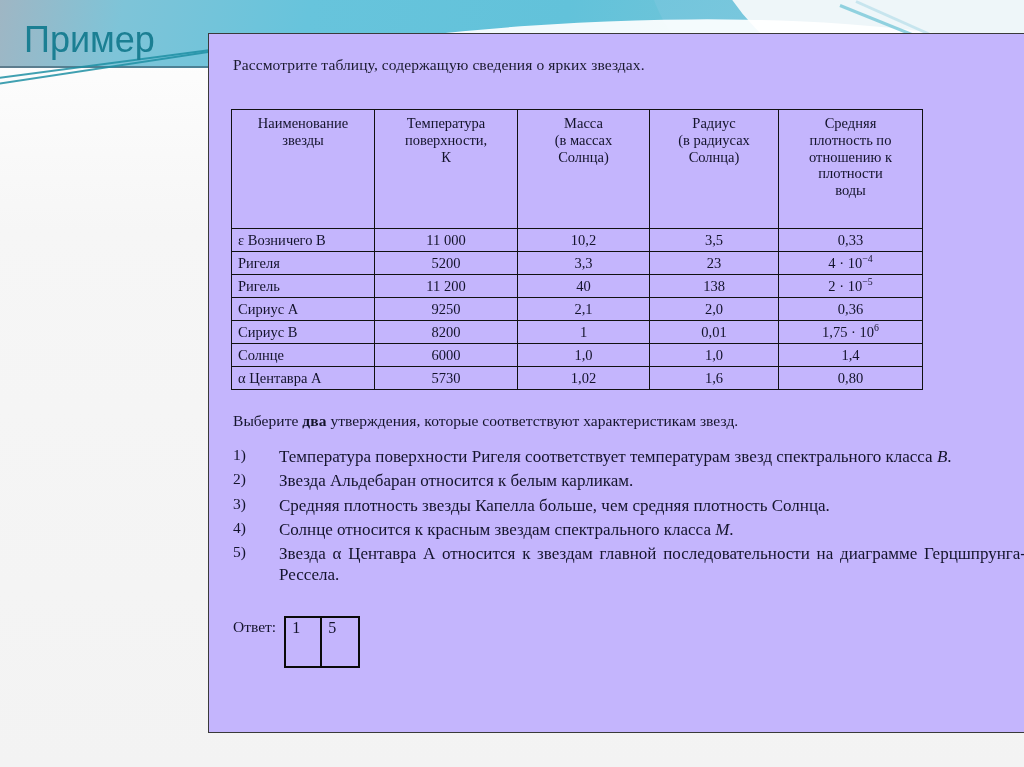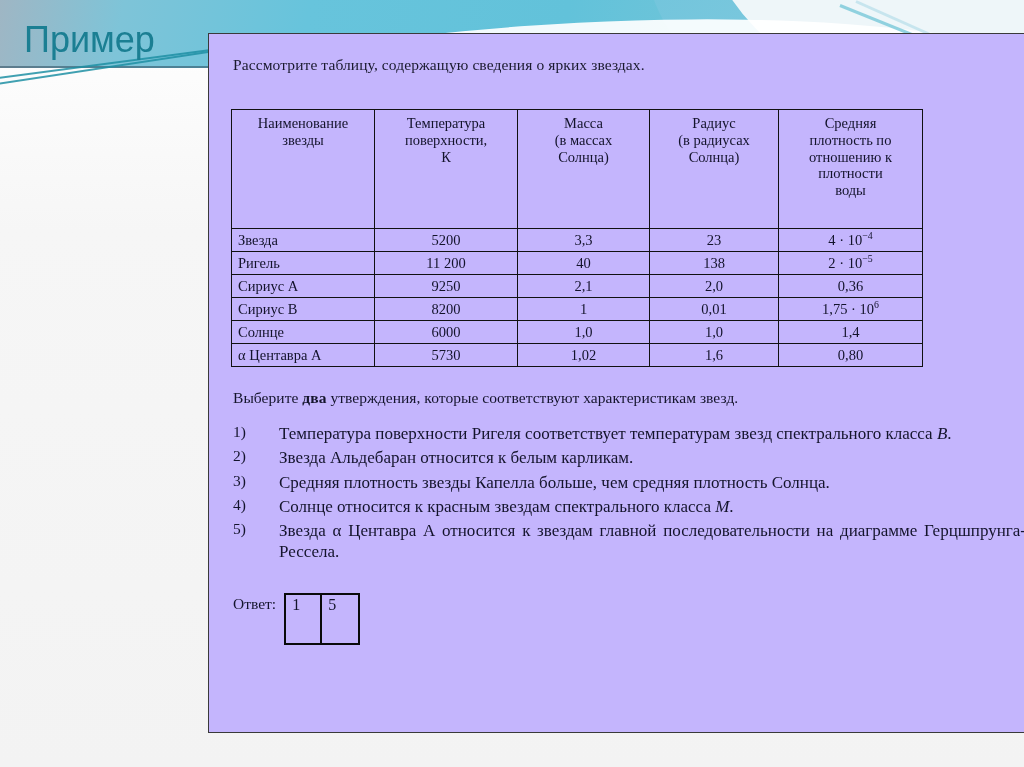--- a/index.html
+++ b/index.html
@@ -313,21 +313,28 @@
             <div>Средняя</div>
             <div>плотность по</div>
             <div>отношению к</div>
             <div>плотности</div>
             <div>воды</div>
           </th>
         </tr>
       </thead>
       <tbody id="star-table-body">
           <tr>
-            <td class="star-name">Звезда</td>
+            <td class="star-name">ε Возничего В</td>
+            <td>11 000</td>
+            <td>10,2</td>
+            <td>3,5</td>
+            <td>0,33</td>
+          </tr>
+          <tr>
+            <td class="star-name">Ригеля</td>
             <td>5200</td>
             <td>3,3</td>
             <td>23</td>
             <td><span>4 · 10</span><sup>−4</sup></td>
           </tr>
           <tr>
             <td class="star-name">Ригель</td>
             <td>11 200</td>
             <td>40</td>
             <td>138</td>

